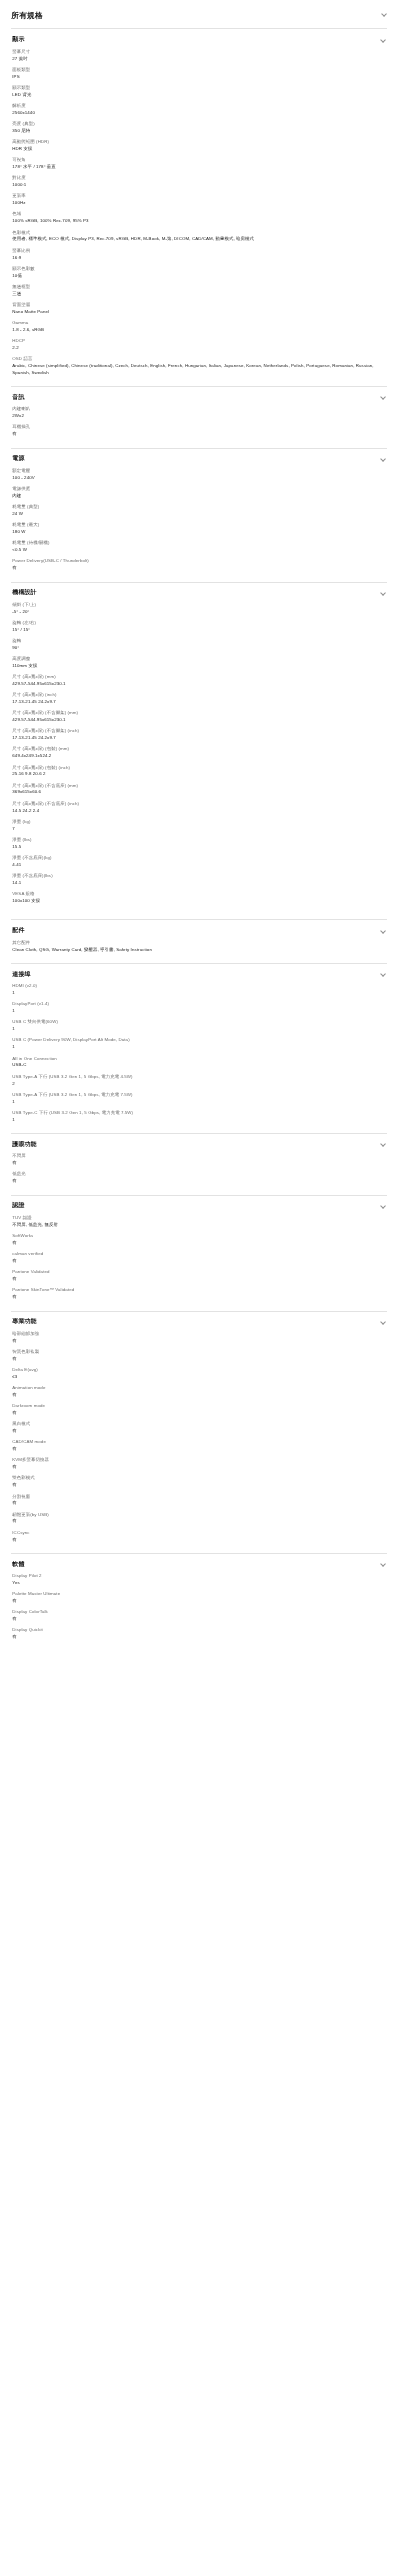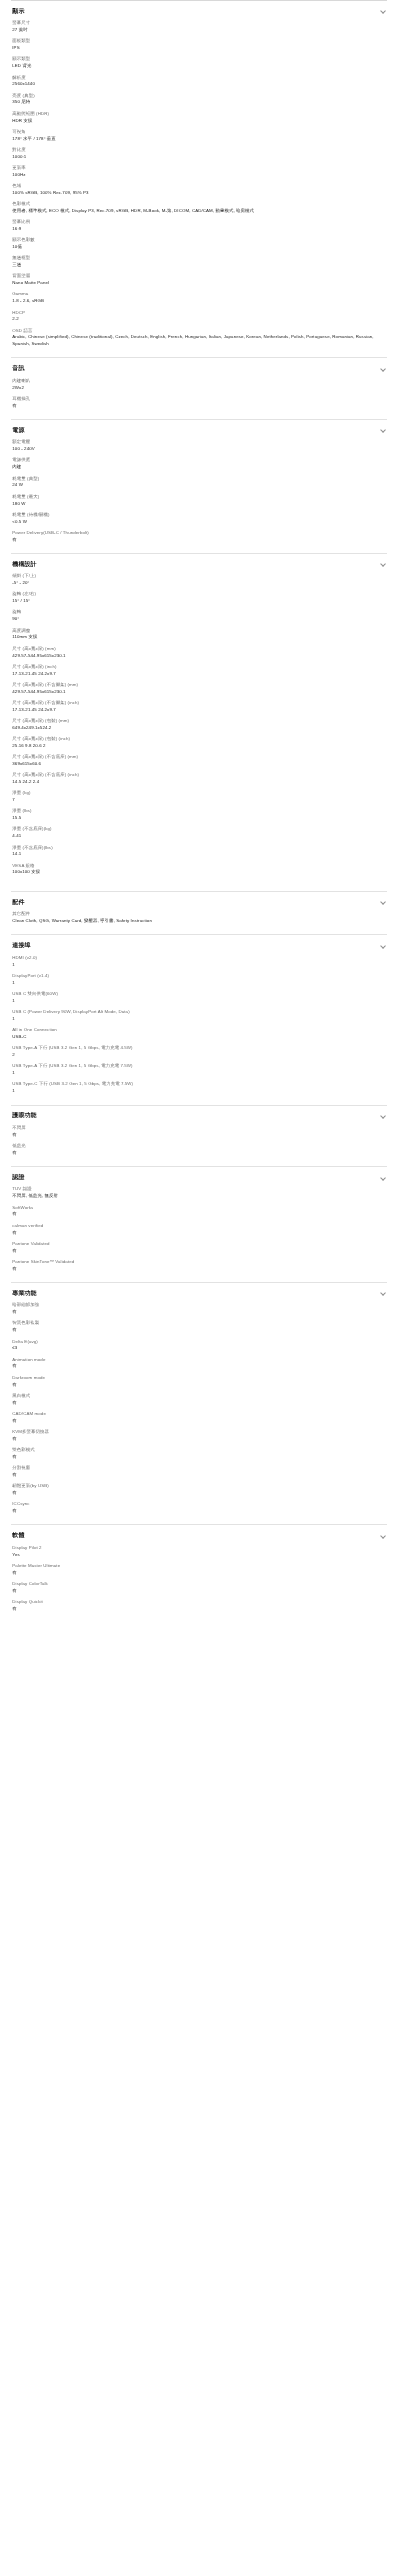--- a/index.html
+++ b/index.html
@@ -81,20 +81,24 @@
     display: flex;
     align-items: center;
     justify-content: space-between;
   }
 </style>
 </head>
 <body>
 
 <div class="page">
 
+  <div class="page-title-row">
+    <div class="page-title">所有規格</div>
+    <div class="chevron"></div>
+  </div>
 
   <div class="section">
     <div class="section-header">
       <span class="section-title">顯示</span>
       <span class="chevron"></span>
     </div>
     <div class="section-body">
       <div class="spec-row">
           <div class="spec-label">螢幕尺寸</div>
           <div class="spec-value">27 英吋</div>

